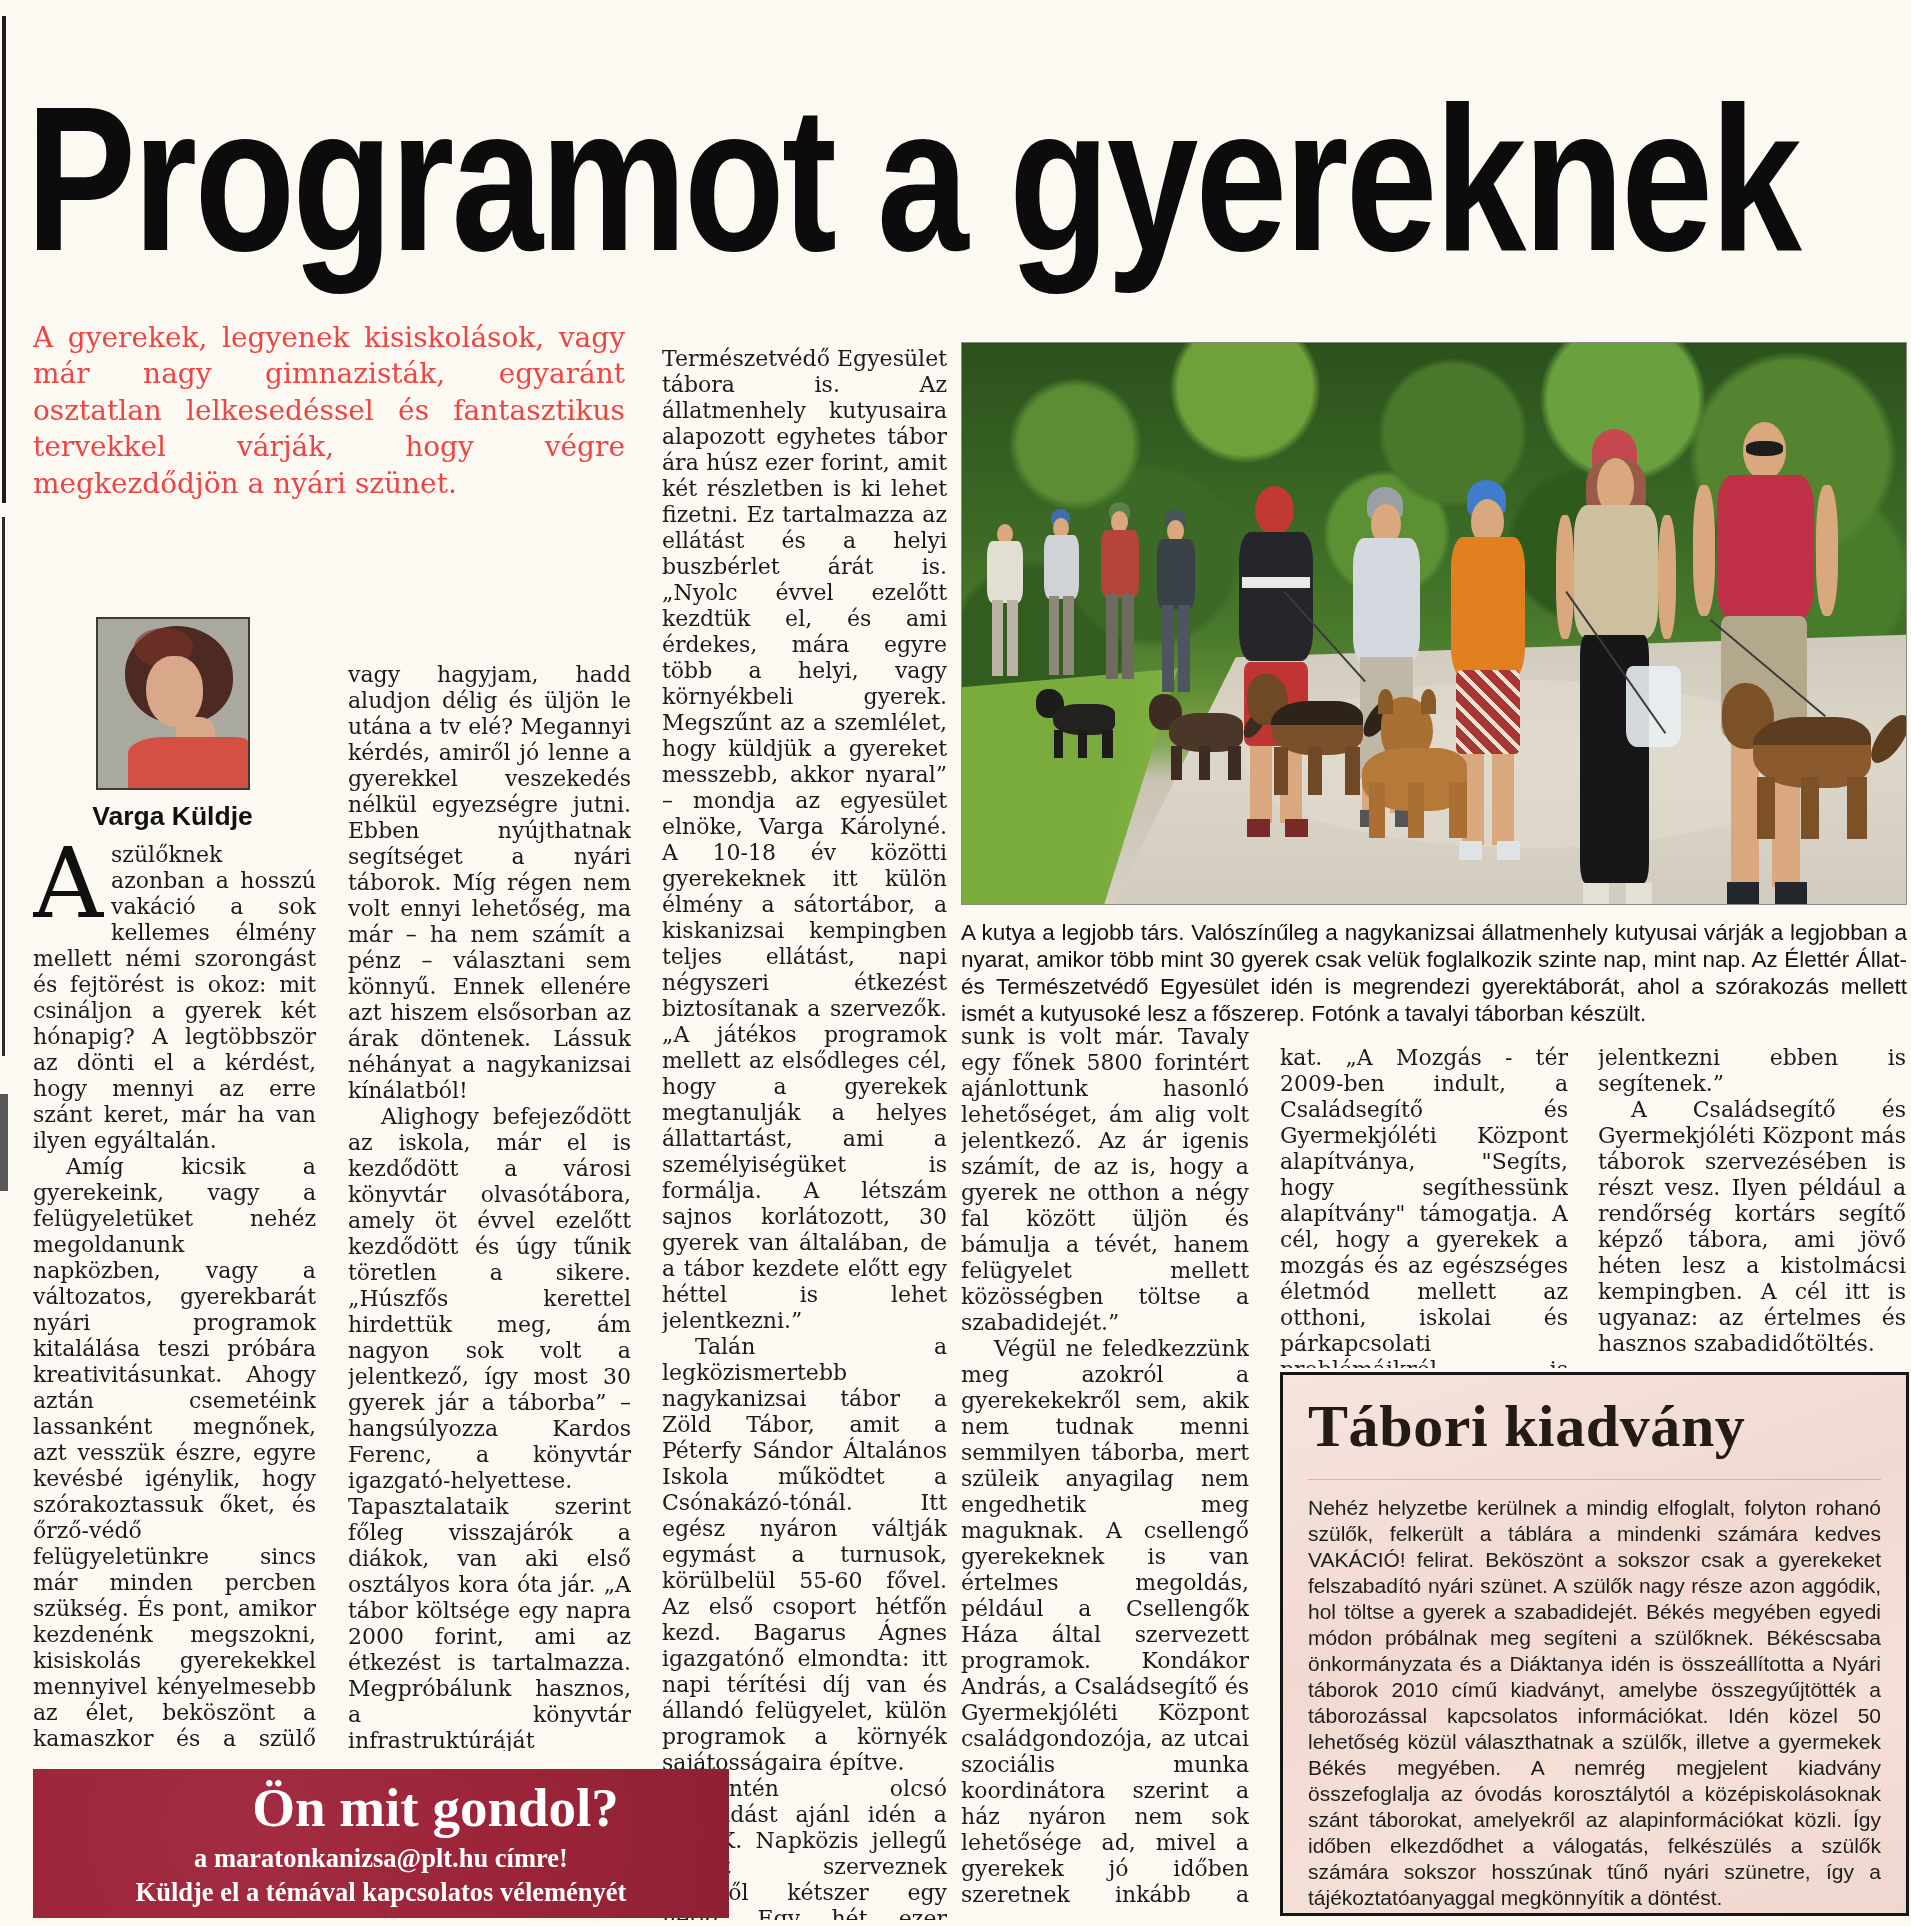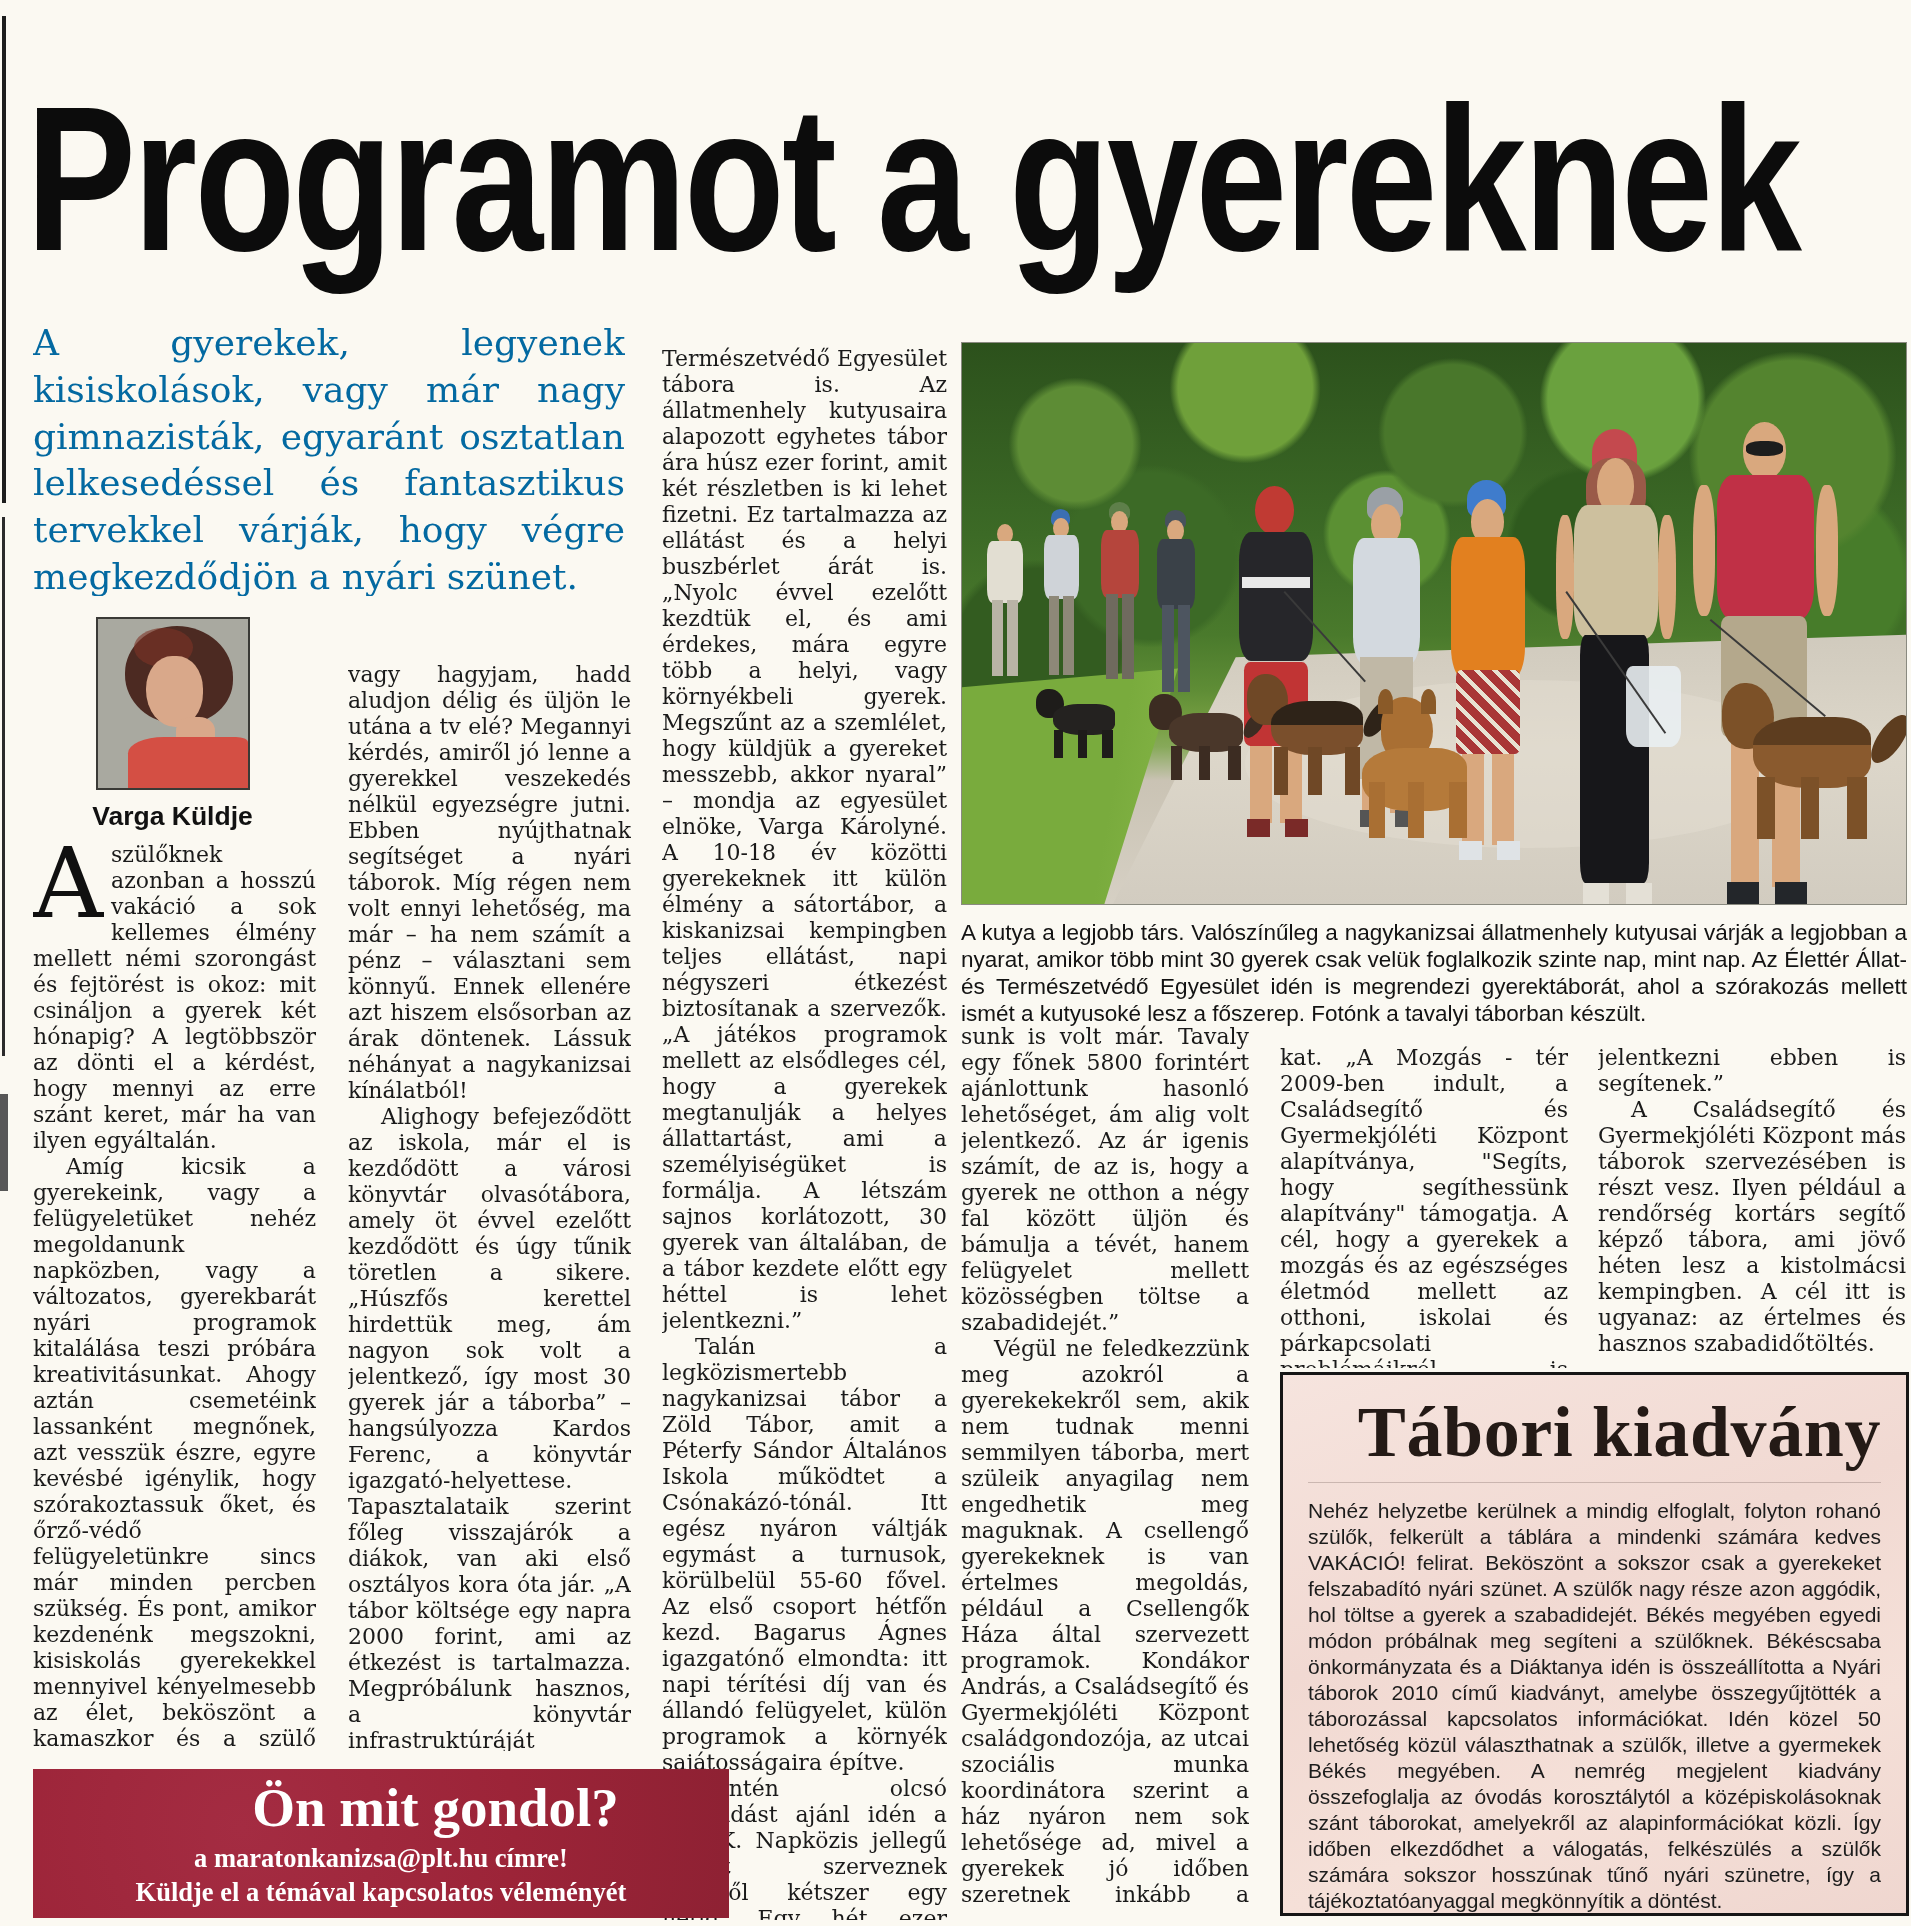--- a/index.html
+++ b/index.html
@@ -24,22 +24,22 @@
     position:absolute;left:26px;top:74px;width:2650px;
     font-family:"Liberation Sans", sans-serif;font-weight:bold;
     font-size:206px;line-height:1.02;color:#0c0c0c;
     white-space:nowrap;letter-spacing:-3.5px;
     transform:scaleX(0.80);transform-origin:0 0;
   }
 
   
   .lead{
     position:absolute;left:33px;top:320px;width:592px;height:276px;
-    font-family:"DejaVu Serif", serif;font-size:36px;line-height:1.30;
-    text-align:justify;color:#0369a1;overflow:hidden;
+    font-family:"DejaVu Serif", serif;font-size:28px;line-height:1.30;
+    text-align:justify;color:#ef4444;overflow:hidden;
   }
 
   
   .author-photo{
     position:absolute;left:96px;top:617px;width:154px;height:173px;
     background:#a9a9a0;border:2.3px solid #3a3a36;box-sizing:border-box;overflow:hidden;
   }
   .author-photo .hair{position:absolute;left:18%;top:4%;width:72%;height:58%;background:#4c2a22;border-radius:48% 52% 45% 50%;}
   .author-photo .hair:after{content:"";position:absolute;left:8%;top:2%;width:55%;height:40%;background:#7d3326;border-radius:50%;opacity:.6;}
   .author-photo .face{position:absolute;left:32%;top:22%;width:38%;height:42%;background:#d9a88a;border-radius:46% 46% 48% 52%;}
@@ -128,22 +128,22 @@
   }
 
   
   .sidebar-box{
     position:absolute;left:1280px;top:1372px;width:629px;height:544px;
     border:3.5px solid #161616;box-sizing:border-box;
     background:linear-gradient(160deg,#f6e4de 0%,#f1d9d2 40%,#f5e0d8 70%,#efd6cf 100%);
     padding:19.6px 25px;overflow:hidden;
   }
   .sidebar-title{
-    font-family:"Liberation Serif", serif;font-weight:bold;font-size:72px;line-height:1.05;
-    color:#241a16;margin:0 0 12px 0;letter-spacing:0.6px;text-align:right;
+    font-family:"Liberation Serif", serif;font-weight:bold;font-size:60px;line-height:1.05;
+    color:#241a16;margin:0 0 21px 0;letter-spacing:0.6px;
   }
   .sidebar-rule{height:1.2px;background:rgba(80,60,55,.25);margin:0 0 15px 0;}
   .sidebar-body{
     font-family:"Liberation Sans", sans-serif;font-size:21px;line-height:26px;
     text-align:justify;color:#1c1c1c;margin:0;
   }
 
   
   .artifact{position:absolute;background:#1d1d1d;}
 </style>

